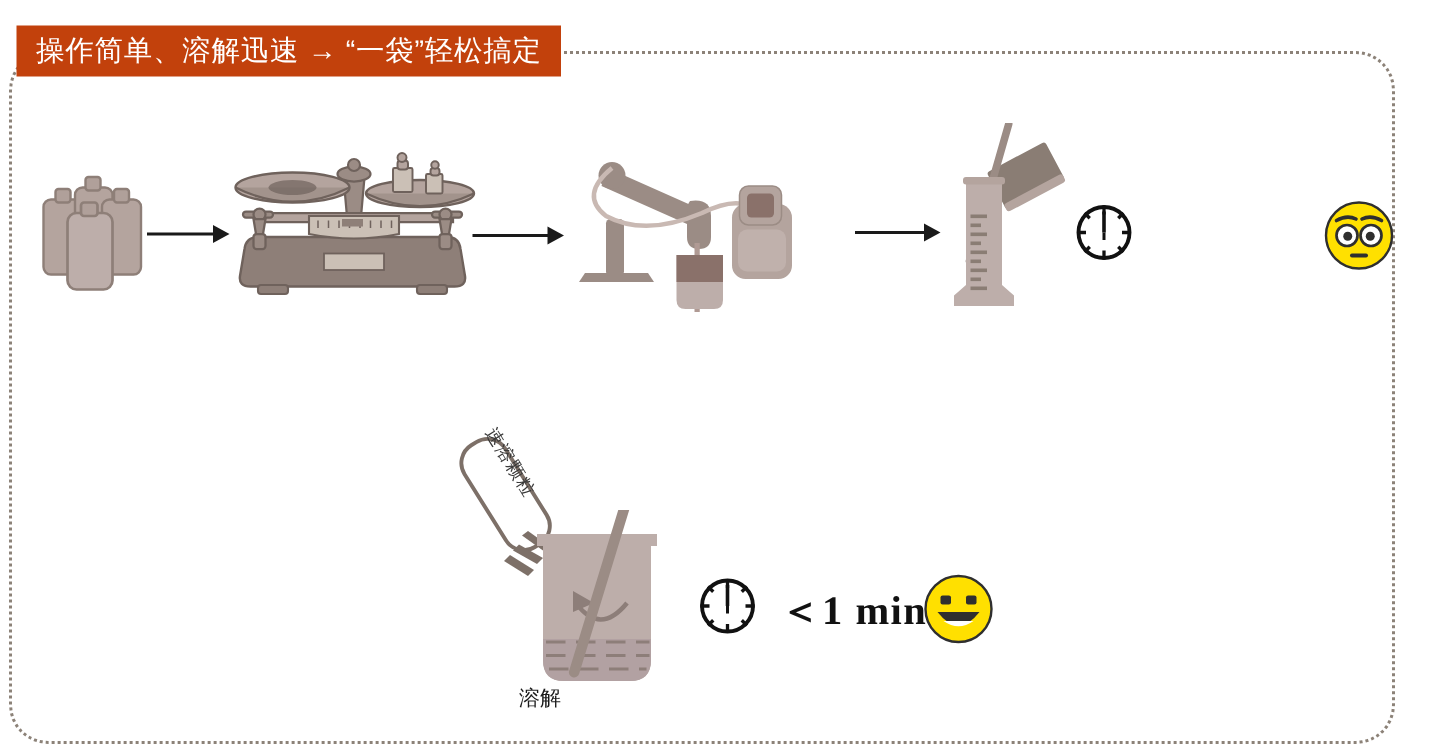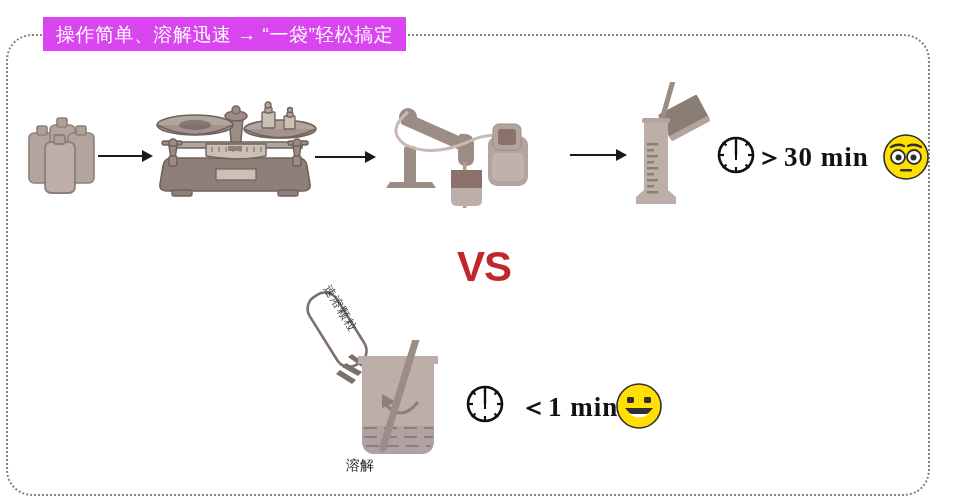--- a/index.html
+++ b/index.html
@@ -30,25 +30,24 @@
     box-sizing: border-box;
   }
 
   
   #title-banner {
     position: absolute;
     left: 11px;
     top: 17px;
     height: 34px;
     padding: 0 13px;
-    background: #d946ef;
+    background: #c2410c;
     display: flex;
     align-items: center;
     z-index: 5;
-    margin-left: 32px;
   }
   #title-banner .title-text {
     color: #ffffff;
     font-size: 19px;
     letter-spacing: 0.5px;
     white-space: nowrap;
     line-height: 1;
   }
 
   
@@ -300,39 +299,37 @@
         <line x1="9" y1="9" x2="12.5" y2="12.5"></line>
         <line x1="31.5" y1="31.5" x2="35" y2="35"></line>
         <line x1="35" y1="9" x2="31.5" y2="12.5"></line>
         <line x1="12.5" y1="31.5" x2="9" y2="35"></line>
       </g>
       <line x1="22" y1="22" x2="22" y2="8" stroke="#111111" stroke-width="2.4"></line>
       <line x1="22" y1="22" x2="22" y2="27" stroke="#111111" stroke-width="2"></line>
     </svg>
   </div>
 
-  <div class="time-text" style="left:756px; top:139px;">＞30 min</div>
 
   <div class="abs" style="left:881px; top:132px; width:50px; height:50px;">
     <svg width="50" height="50" viewBox="0 0 50 50">
       <circle cx="25" cy="25" r="22" fill="#ffe000" stroke="#2f2f2f" stroke-width="1.6"></circle>
 
       <circle cx="17" cy="25" r="7" fill="#ffffff" stroke="#2f2f2f" stroke-width="1.8"></circle>
       <circle cx="33" cy="25" r="7" fill="#ffffff" stroke="#2f2f2f" stroke-width="1.8"></circle>
       <circle cx="17.5" cy="25.5" r="3" fill="#2f2f2f"></circle>
       <circle cx="32.5" cy="25.5" r="3" fill="#2f2f2f"></circle>
 
       <path d="M10 15 Q17 11 23 14" fill="none" stroke="#2f2f2f" stroke-width="2.4" stroke-linecap="round"></path>
       <path d="M27 14 Q33 11 40 15" fill="none" stroke="#2f2f2f" stroke-width="2.4" stroke-linecap="round"></path>
 
       <rect x="19" y="37" width="12" height="2.6" rx="1.3" fill="#2f2f2f"></rect>
     </svg>
   </div>
 
-  <div id="vs-label">VS</div>
 
   <div class="abs" style="left:296px; top:288px; width:96px; height:100px;">
     <svg width="96" height="100" viewBox="0 0 96 100">
       <g transform="rotate(58 40 40)">
         <rect x="2" y="24" width="80" height="32" rx="14" fill="#ffffff" stroke="#7d7068" stroke-width="2.6"></rect>
       </g>
 
       <g fill="#7d7068">
         <path d="M56 66 L70 76 L66 79 L52 69 Z"></path>
         <path d="M50 75 L66 84 L62 88 L46 79 Z"></path>

